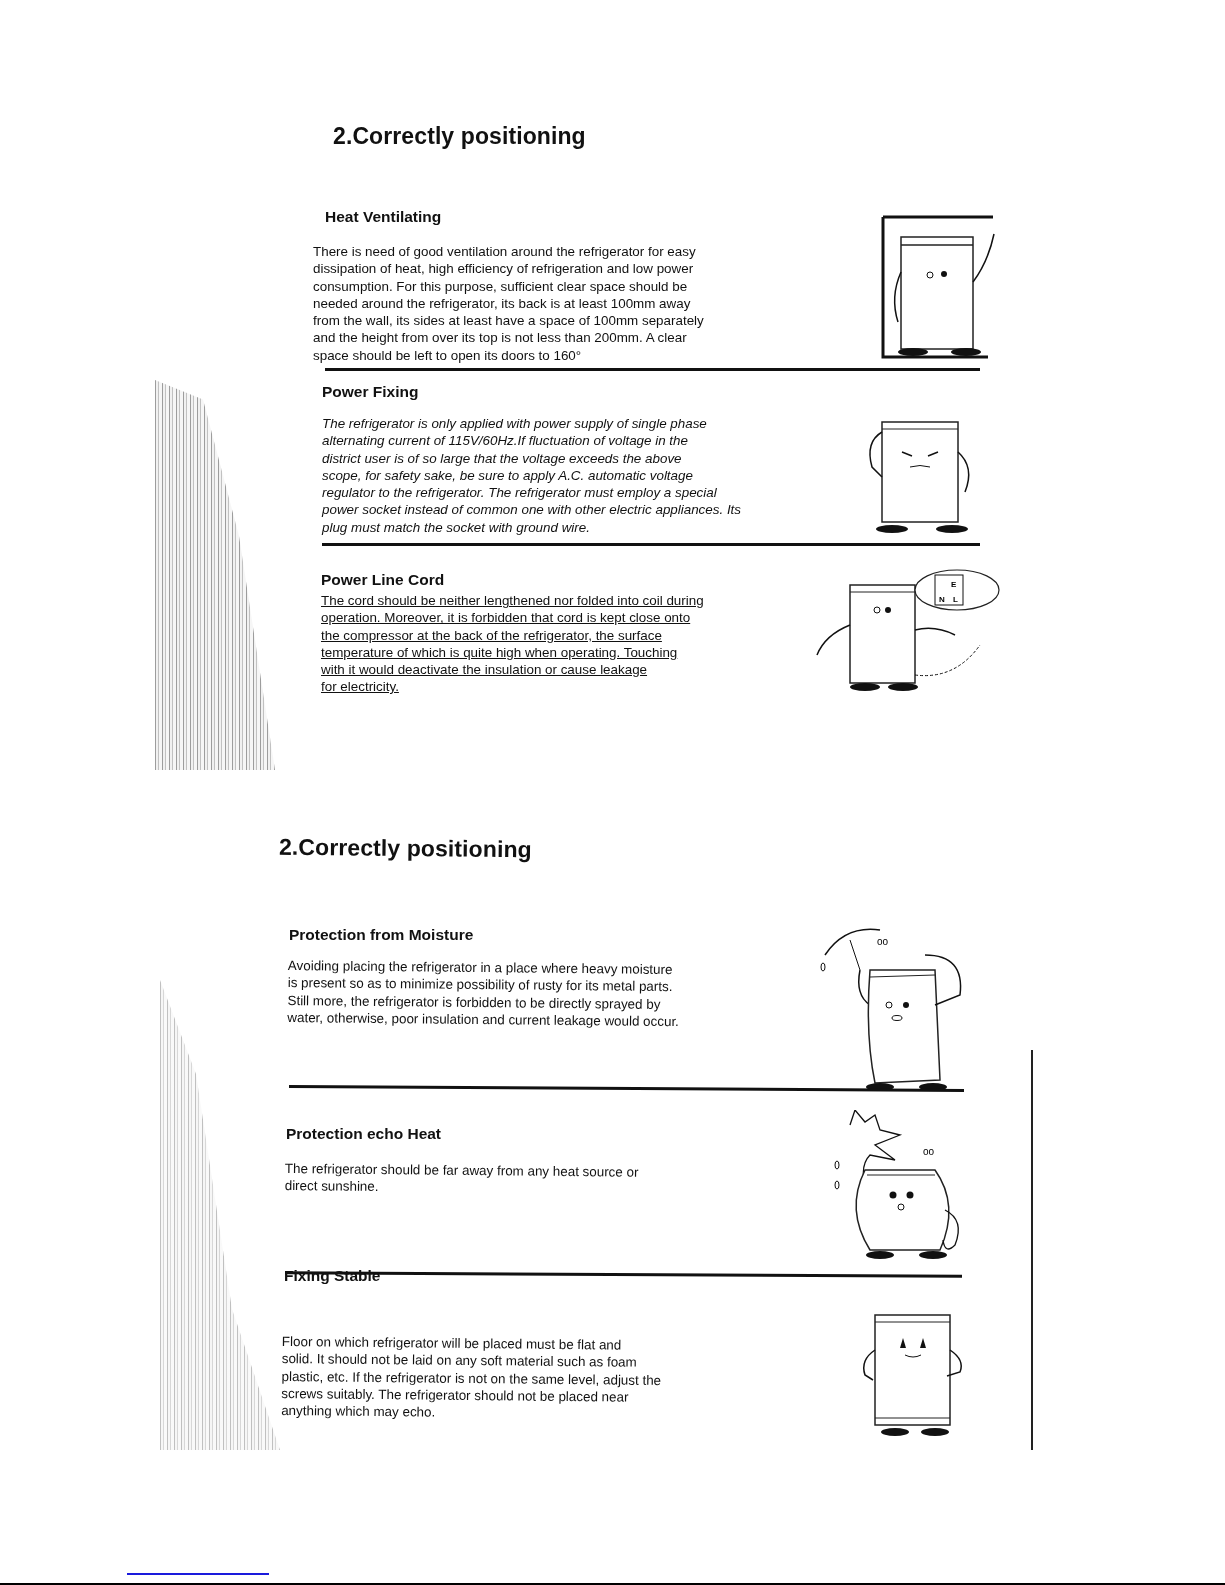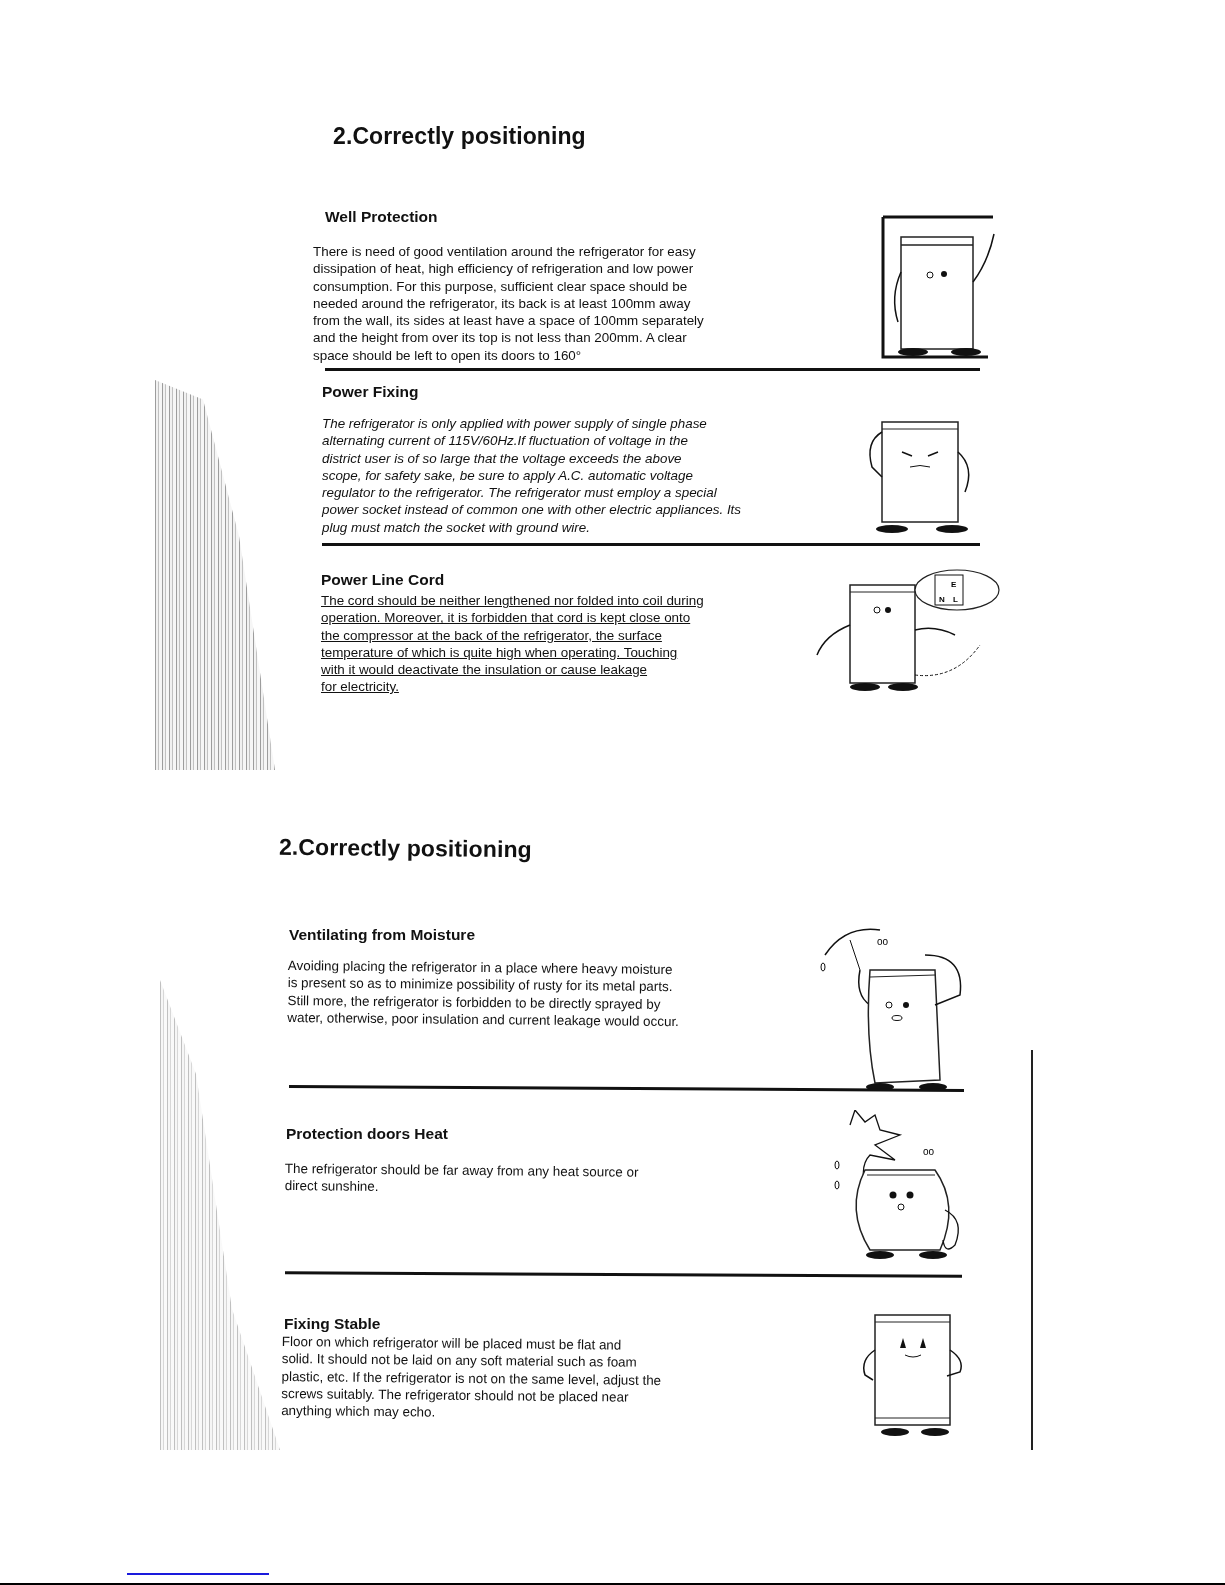--- a/index.html
+++ b/index.html
@@ -21,21 +21,21 @@
 </style>
 </head>
 <body>
 
 <div class="page" style="left:155px; top:100px; width:885px; height:670px;">
   <div class="noise" style="left:0; top:280px; width:120px; height:390px; clip-path: polygon(0 100%, 0 0, 40% 5%, 70% 40%, 100% 100%); opacity:0.7;"></div>
 </div>
 
 <h1 class="ptitle" style="left:333px; top:123px;">2.Correctly positioning</h1>
 
-<h2 class="sec" style="left:325px; top:208px;">Well Protection</h2>
+<h2 class="sec" style="left:325px; top:208px;">Heat Ventilating</h2>
 <p class="body" style="left:313px; top:243px;">There is need of good ventilation around the refrigerator for easy
 dissipation of heat, high efficiency of refrigeration and low power
 consumption. For this purpose, sufficient clear space should be
 needed around the refrigerator, its back is at least 100mm away
 from the wall, its sides at least have a space of 100mm separately
 and the height from over its top is not less than 200mm. A clear
 space should be left to open its doors to 160°</p>
 <div class="illus" style="left:878px; top:212px; width:130px; height:150px;">
   <svg viewBox="0 0 130 150">
     <path d="M5 5 H115 M5 5 V145 H110" fill="none" stroke="#111" stroke-width="3"></path>
@@ -97,21 +97,21 @@
     <ellipse cx="60" cy="122" rx="15" ry="4" fill="#111"></ellipse>
       <ellipse cx="98" cy="122" rx="15" ry="4" fill="#111"></ellipse>
   </svg>
 </div>
 
 <div class="noise" style="left:160px; top:980px; width:120px; height:470px; clip-path: polygon(0 0, 30% 20%, 60% 70%, 100% 100%, 0 100%); opacity:0.45;"></div>
 <div class="vline" style="left:1031px; top:1050px; height:400px;"></div>
 
 <h1 class="ptitle" style="left:279px; top:835px; transform: rotate(0.6deg);">2.Correctly positioning</h1>
 
-<h2 class="sec" style="left:289px; top:926px;">Ventilating from Moisture</h2>
+<h2 class="sec" style="left:289px; top:926px;">Protection from Moisture</h2>
 <p class="body" style="left:288px; top:957px; transform: rotate(0.6deg); transform-origin:left top;">Avoiding placing the refrigerator in a place where heavy moisture
 is present so as to minimize possibility of rusty for its metal parts.
 Still more, the refrigerator is forbidden to be directly sprayed by
 water, otherwise, poor insulation and current leakage would occur.</p>
 <div class="illus" style="left:815px; top:915px; width:160px; height:180px;">
   <svg viewBox="0 0 160 180">
     <path d="M10 40 Q30 10 65 15" fill="none" stroke="#111" stroke-width="1.5"></path>
     <path d="M35 25 L45 55" stroke="#111"></path>
     <path d="M45 55 Q40 80 55 90" fill="none" stroke="#111" stroke-width="1.5"></path>
     <path d="M55 55 L120 55 L125 165 L60 168 Q50 120 55 55 Z" fill="#fff" stroke="#222" stroke-width="1.5"></path>
@@ -121,42 +121,42 @@
       <circle cx="91" cy="90" r="3" fill="#111"></circle>
     <ellipse cx="82" cy="103" rx="5" ry="2.5" fill="none" stroke="#111"></ellipse>
     <text x="62" y="30" font-size="10" font-family="Liberation Sans, sans-serif">oo</text>
     <ellipse cx="8" cy="52" rx="2" ry="4" fill="none" stroke="#111"></ellipse>
     <ellipse cx="65" cy="172" rx="14" ry="4" fill="#111"></ellipse>
       <ellipse cx="118" cy="172" rx="14" ry="4" fill="#111"></ellipse>
   </svg>
 </div>
 <div class="rule" style="left:289px; top:1087px; width:675px; transform: rotate(0.35deg);"></div>
 
-<h2 class="sec" style="left:286px; top:1125px;">Protection doors Heat</h2>
+<h2 class="sec" style="left:286px; top:1125px;">Protection echo Heat</h2>
 <p class="body" style="left:285px; top:1160px; transform: rotate(0.6deg); transform-origin:left top;">     The refrigerator should be far away from any heat source or
 direct sunshine.</p>
 <div class="illus" style="left:825px; top:1110px; width:150px; height:150px;">
   <svg viewBox="0 0 150 150">
     <path d="M25 15 L30 0 L40 12 L50 5 L55 20 L75 25 L50 35 L70 50 L45 45 Q35 55 40 75" fill="none" stroke="#111" stroke-width="1.3"></path>
     <path d="M40 60 L110 60 Q135 95 115 140 L45 140 Q20 100 40 60 Z" fill="#fff" stroke="#222" stroke-width="1.5"></path>
     <line x1="42" y1="65" x2="110" y2="65" stroke="#222"></line>
     <circle cx="68" cy="85" r="3.5" fill="#111"></circle>
       <circle cx="85" cy="85" r="3.5" fill="#111"></circle>
     <circle cx="76" cy="97" r="3" fill="none" stroke="#111"></circle>
     <path d="M120 100 Q140 110 130 135 Q120 145 118 130" fill="none" stroke="#111" stroke-width="1.3"></path>
     <text x="98" y="45" font-size="10" font-family="Liberation Sans, sans-serif">oo</text>
     <ellipse cx="12" cy="55" rx="2" ry="4" fill="none" stroke="#111"></ellipse>
       <ellipse cx="12" cy="75" rx="2" ry="4" fill="none" stroke="#111"></ellipse>
     <ellipse cx="55" cy="145" rx="14" ry="4" fill="#111"></ellipse>
       <ellipse cx="108" cy="145" rx="14" ry="4" fill="#111"></ellipse>
   </svg>
 </div>
 <div class="rule" style="left:285px; top:1273px; width:677px; transform: rotate(0.3deg);"></div>
 
-<h2 class="sec" style="left:284px; top:1315px;">Fixing Stable</h2>
+<h2 class="sec" style="left:284px; top:1267px;">Fixing Stable</h2>
 <p class="body" style="left:282px; top:1333px; transform: rotate(0.6deg); transform-origin:left top;">          Floor on which refrigerator will be placed must be flat and
 solid. It should not be laid on any soft material such as foam
 plastic, etc. If the refrigerator is not on the same level, adjust the
 screws suitably. The refrigerator should not be placed near
 anything which may echo.</p>
 <div class="illus" style="left:855px; top:1310px; width:120px; height:130px;">
   <svg viewBox="0 0 120 130">
     <rect x="20" y="5" width="75" height="110" fill="#fff" stroke="#222" stroke-width="1.5"></rect>
     <line x1="20" y1="12" x2="95" y2="12" stroke="#222"></line>
     <line x1="20" y1="108" x2="95" y2="108" stroke="#222"></line>

